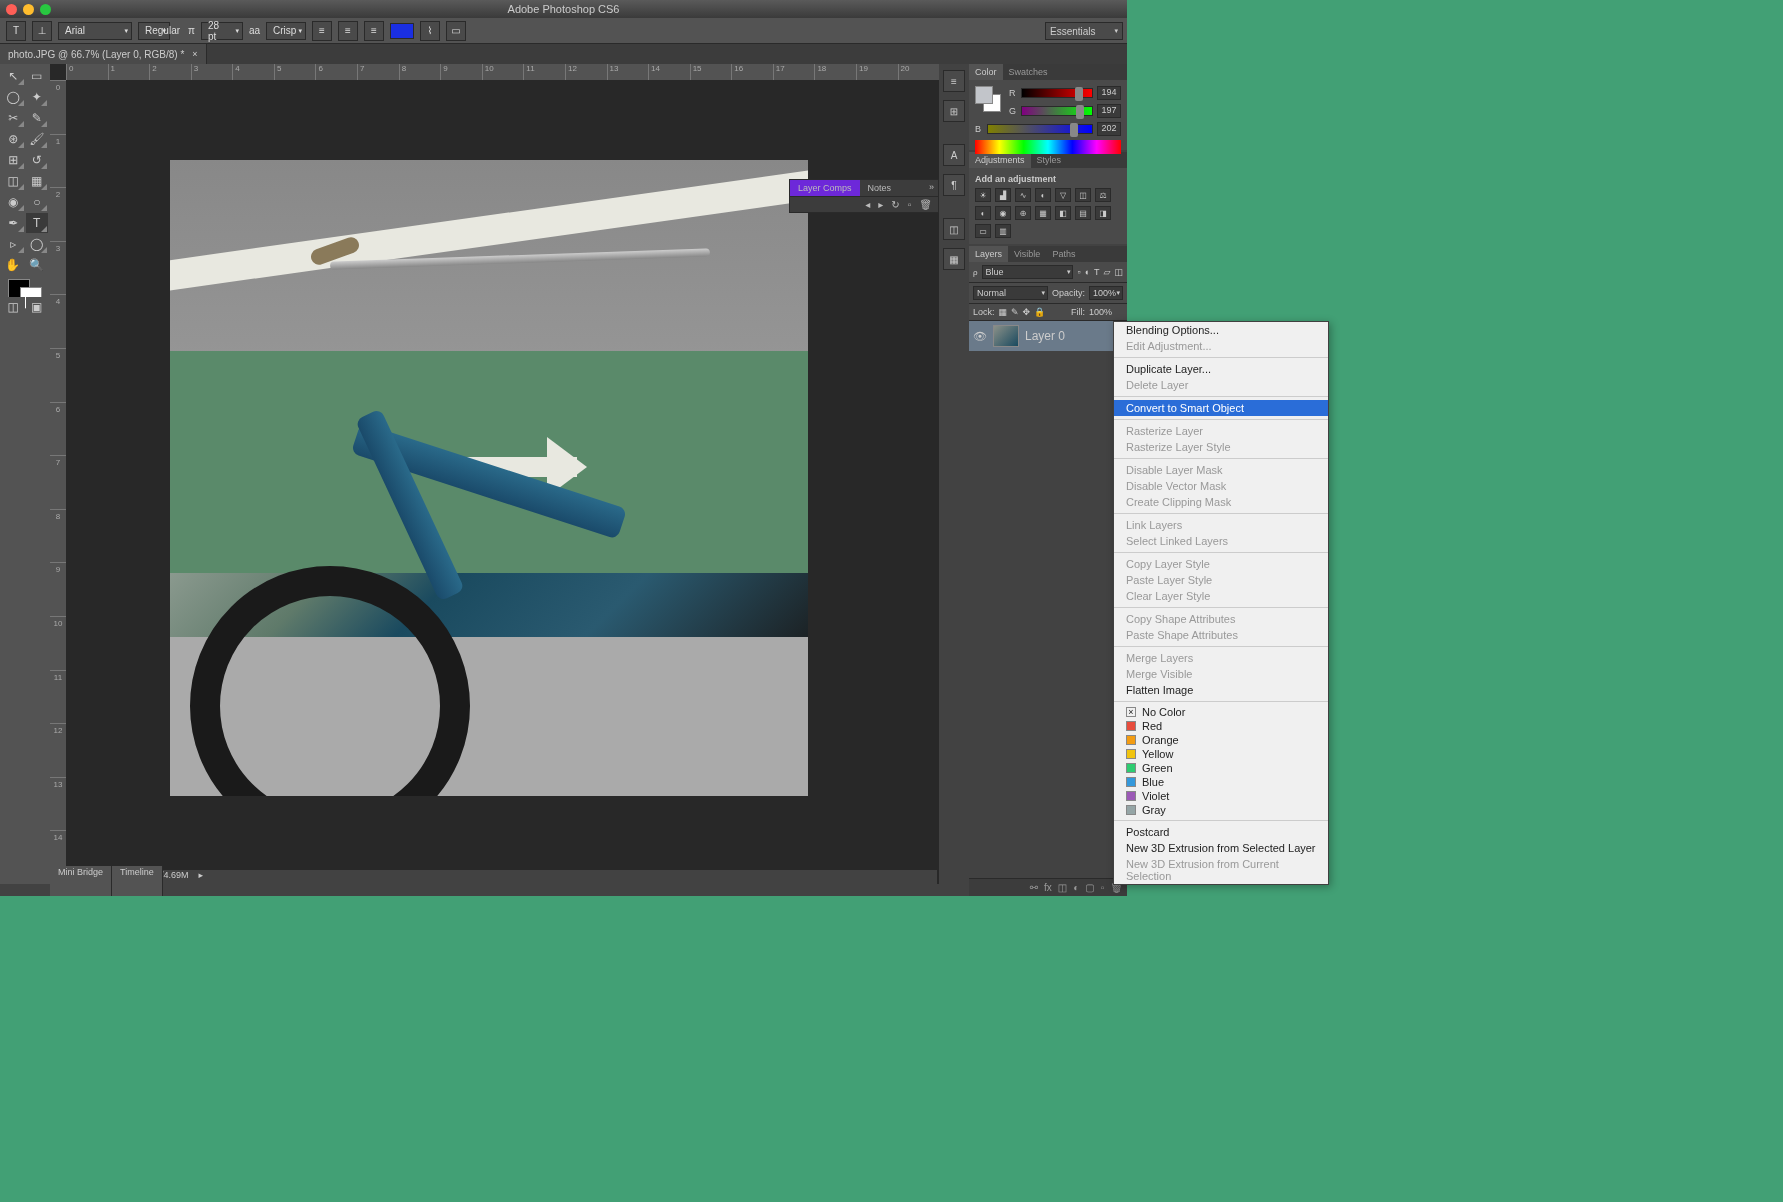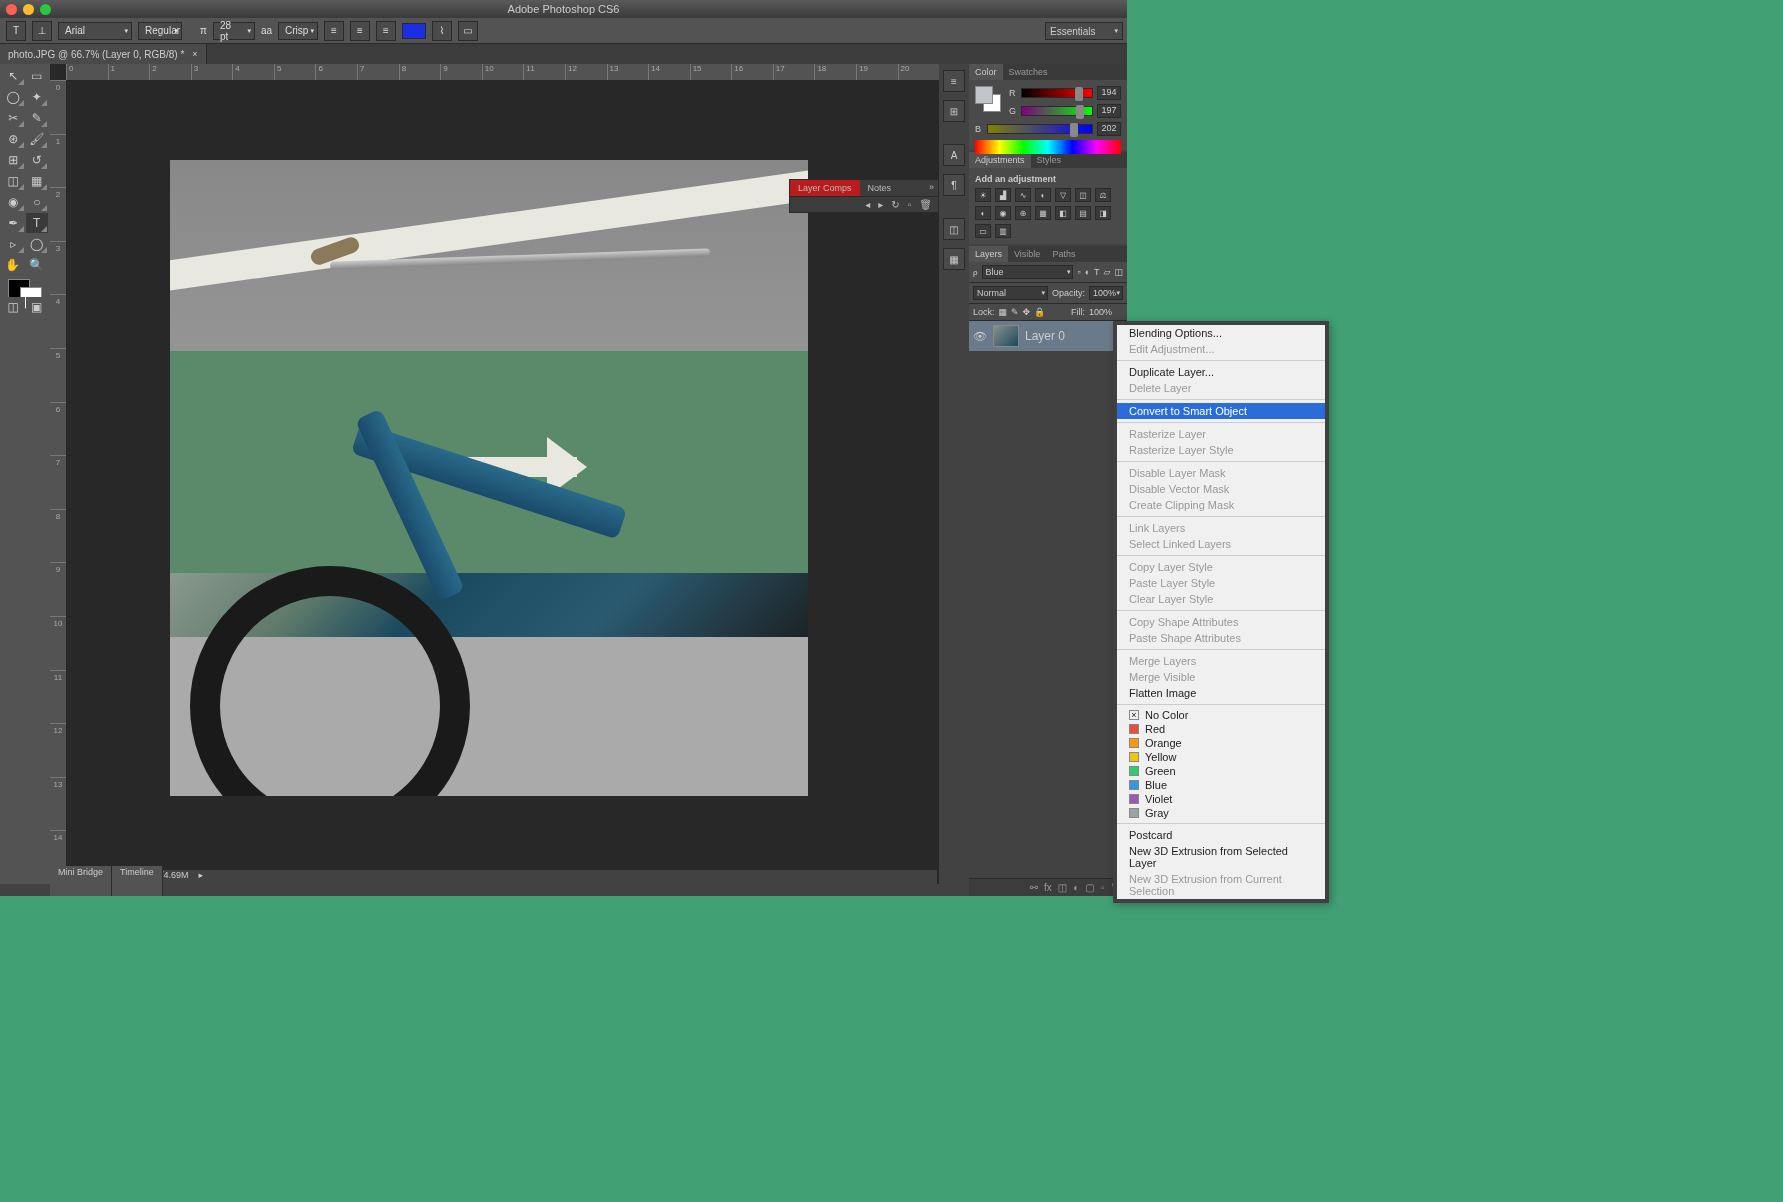--- a/index.html
+++ b/index.html
@@ -44,21 +44,21 @@
 .wheel { position: absolute; border: 30px solid #1a1a1a; border-radius: 50%; }
 .wheel.front { bottom: -50px; left: 20px; width: 280px; height: 280px; }
 .tube { position: absolute; background: linear-gradient(#2a6a8a,#1a4a6a); border-radius: 8px; }
 .tube.top { top: 48%; left: 28%; width: 280px; height: 32px; transform: rotate(18deg); }
 .tube.down { top: 52%; left: 22%; width: 200px; height: 28px; transform: rotate(65deg); }
 .handlebar { position: absolute; top: 15%; left: 25%; width: 380px; height: 8px; background: linear-gradient(#ccc,#888); border-radius: 4px; transform: rotate(-2deg); }
 .grip { position: absolute; top: 13%; left: 22%; width: 50px; height: 16px; background: #8a7a5a; border-radius: 8px; transform: rotate(-20deg); }
 .sidewalk { position: absolute; bottom: 0; left: 0; right: 0; height: 25%; background: #aaa; }
 .layer-comps-panel { position: absolute; top: 115px; right: 0; width: 150px; background: #4a4a4a; border: 1px solid #2a2a2a; font-size: 9px; color: #bbb; }
 .lc-header { display: flex; background: #3c3c3c; }
-.lc-tab { padding: 3px 8px; background: #b91c1c; }
+.lc-tab { padding: 3px 8px; background: #6d28d9; }
 .lc-tab.inactive { background: #3c3c3c; }
 .lc-content { padding: 4px; min-height: 130px; font-style: italic; }
 .lc-content .doc-icon { display: inline-block; width: 10px; height: 10px; border: 1px solid #888; margin-right: 4px; }
 .lc-footer { height: 16px; background: #3c3c3c; border-top: 1px solid #2a2a2a; display: flex; justify-content: flex-end; gap: 8px; padding: 0 6px; align-items: center; font-size: 10px; }
 .right-rail { width: 30px; background: #424242; display: flex; flex-direction: column; gap: 2px; padding: 6px 4px; }
 .rail-btn { width: 22px; height: 22px; background: #4a4a4a; border: 1px solid #2a2a2a; display: flex; align-items: center; justify-content: center; font-size: 10px; color: #ccc; margin-bottom: 6px; }
 .panels { width: 158px; background: #424242; font-size: 9px; color: #ccc; }
 .panel-group { margin-bottom: 2px; }
 .panel-tabs { display: flex; background: #3a3a3a; }
 .panel-tab { padding: 3px 6px; background: #535353; font-size: 9px; }
@@ -88,21 +88,21 @@
 .layer-thumb { width: 26px; height: 22px; background: linear-gradient(135deg,#8a9088,#1a4a5f); border: 1px solid #888; margin: 0 6px; }
 .layer-name { font-size: 12px; flex: 1; }
 .layers-footer { position: absolute; bottom: 0; left: 0; right: 0; height: 18px; background: #3c3c3c; border-top: 1px solid #2a2a2a; display: flex; justify-content: flex-end; gap: 6px; padding: 0 4px; align-items: center; font-size: 10px; color: #999; }
 .status-bar { position: absolute; bottom: 10px; left: 50px; right: 190px; height: 16px; background: #424242; font-size: 9px; color: #ccc; display: flex; align-items: flex-start; padding: 0 10px; gap: 10px; }
 .bottom-tabs { position: absolute; bottom: 0; left: 50px; height: 30px; display: flex; font-size: 9px; }
 .bottom-tab { padding: 1px 8px; background: #535353; color: #ccc; border-right: 1px solid #2a2a2a; }
 .workspace-switcher { position: absolute; right: 4px; top: 22px; width: 78px; height: 18px; background: #4a4a4a; border: 1px solid #2a2a2a; font-size: 10px; color: #ccc; display: flex; align-items: center; padding: 0 4px; }
 .workspace-switcher::after { content: "▾"; margin-left: auto; font-size: 7px; }
 
 
-.context-menu { position: absolute; top: 321px; left: 1113px; width: 216px; background: #f0f0f0; border: 4px solid #404040; box-shadow: 2px 2px 8px rgba(0,0,0,0.3); font-size: 11px; color: #222; }
+.context-menu { position: absolute; top: 321px; left: 1113px; width: 216px; background: #f0f0f0; border: 1px solid #404040; box-shadow: 2px 2px 8px rgba(0,0,0,0.3); font-size: 11px; color: #222; }
 .cm-item { padding: 2px 12px; cursor: default; }
 .cm-item.disabled { color: #999; }
 .cm-item.highlighted { background: #2a6dd8; color: #fff; }
 .cm-sep { height: 1px; background: #ccc; margin: 3px 0; }
 .cm-color { display: flex; align-items: center; gap: 6px; padding: 1px 12px; }
 .cm-color-sw { width: 10px; height: 10px; border: 1px solid #888; }
 </style>
 </head>
 <body>
 
@@ -113,21 +113,21 @@
       <div class="tl yellow"></div>
       <div class="tl green"></div>
     </div>
     <div class="title">Adobe Photoshop CS6</div>
   </div>
 
   <div class="options-bar">
     <div class="ob-btn">T</div>
     <div class="ob-btn">⊥</div>
     <div class="ob-dropdown" style="width:74px">Arial</div>
-    <div class="ob-dropdown" style="width:44px">Regular</div>
+    <div class="ob-dropdown" style="width:32px">Regular</div>
     <div style="width:6px"></div>
     <span>π</span>
     <div class="ob-dropdown" style="width:42px">28 pt</div>
     <span>aa</span>
     <div class="ob-dropdown" style="width:40px">Crisp</div>
     <div class="ob-btn">≡</div>
     <div class="ob-btn">≡</div>
     <div class="ob-btn">≡</div>
     <div class="color-swatch-ob"></div>
     <div class="ob-btn">⌇</div>

